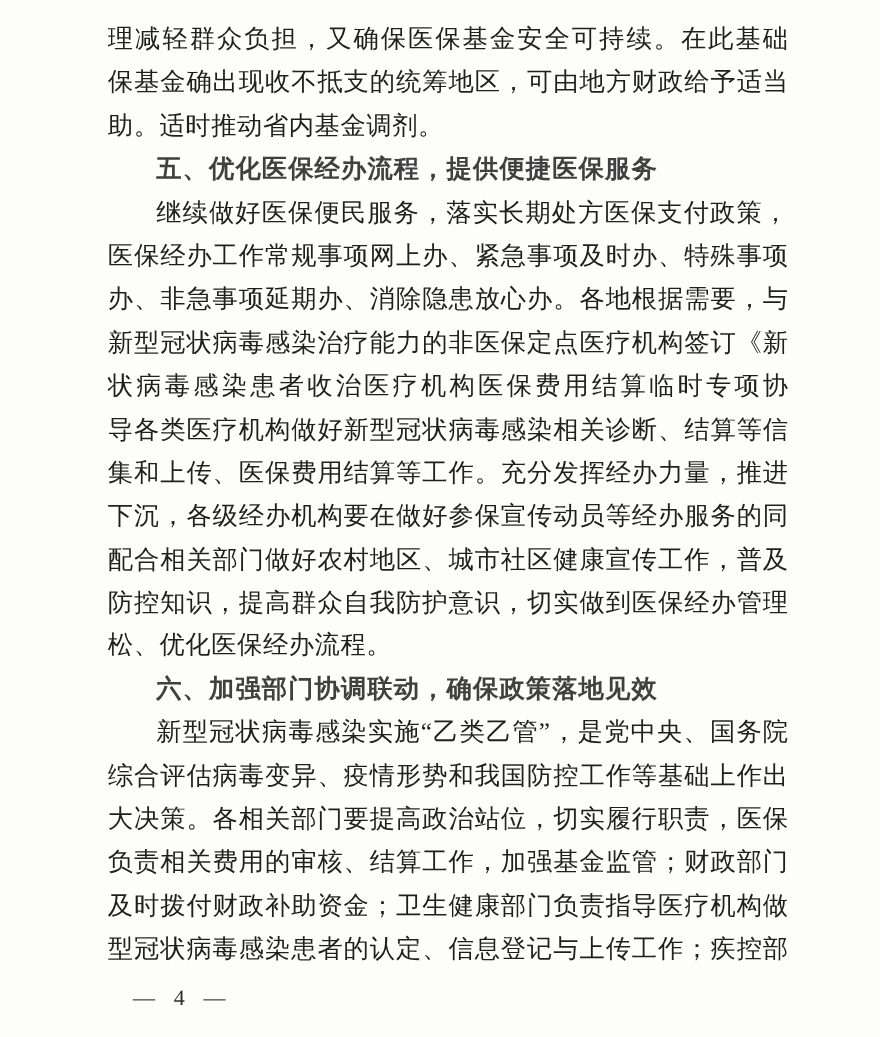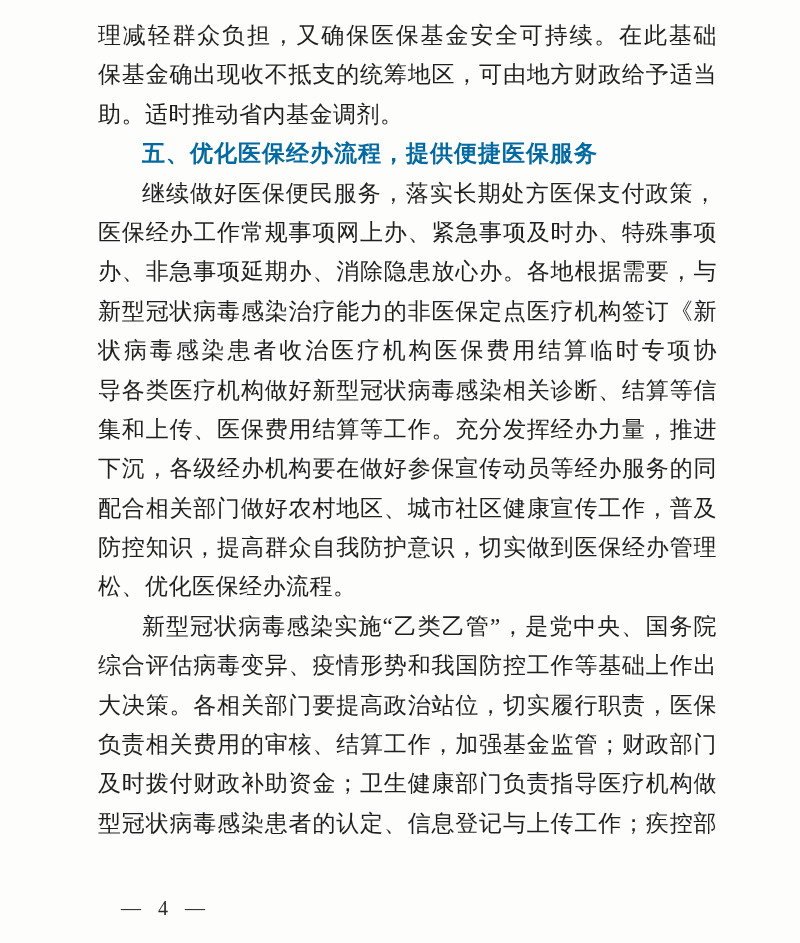--- a/index.html
+++ b/index.html
@@ -34,21 +34,21 @@
   .line.p-end {
     text-align-last: left;
   }
   .line.p-start {
     text-indent: 44px;
   }
   .line.heading {
     font-family: "Liberation Sans", "DejaVu Sans", sans-serif;
     font-weight: 700;
     font-size: 23px;
-    color: #0369a1;
+    color: #404040;
     text-indent: 44px;
     text-align-last: left;
     letter-spacing: 1px;
   }
   .footer {
     position: absolute;
     left: 121px;
     top: 894px;
     font-size: 20px;
     line-height: 28px;
@@ -70,20 +70,21 @@
     <div class="line">医保经办工作常规事项网上办、紧急事项及时办、特殊事项便民</div>
     <div class="line">办、非急事项延期办、消除隐患放心办。各地根据需要，与具有</div>
     <div class="line">新型冠状病毒感染治疗能力的非医保定点医疗机构签订《新型冠</div>
     <div class="line">状病毒感染患者收治医疗机构医保费用结算临时专项协议》，指</div>
     <div class="line">导各类医疗机构做好新型冠状病毒感染相关诊断、结算等信息采</div>
     <div class="line">集和上传、医保费用结算等工作。充分发挥经办力量，推进服务</div>
     <div class="line">下沉，各级经办机构要在做好参保宣传动员等经办服务的同时，</div>
     <div class="line">配合相关部门做好农村地区、城市社区健康宣传工作，普及疫情</div>
     <div class="line">防控知识，提高群众自我防护意识，切实做到医保经办管理不放</div>
     <div class="line p-end">松、优化医保经办流程。</div>
+    <div class="line heading">六、加强部门协调联动，确保政策落地见效</div>
     <div class="line p-start">新型冠状病毒感染实施“乙类乙管”，是党中央、国务院在</div>
     <div class="line">综合评估病毒变异、疫情形势和我国防控工作等基础上作出的重</div>
     <div class="line">大决策。各相关部门要提高政治站位，切实履行职责，医保部门</div>
     <div class="line">负责相关费用的审核、结算工作，加强基金监管；财政部门负责</div>
     <div class="line">及时拨付财政补助资金；卫生健康部门负责指导医疗机构做好新</div>
     <div class="line">型冠状病毒感染患者的认定、信息登记与上传工作；疾控部门负</div>
   </div>
 
   <div class="footer">
     <span>— 4 —</span>

